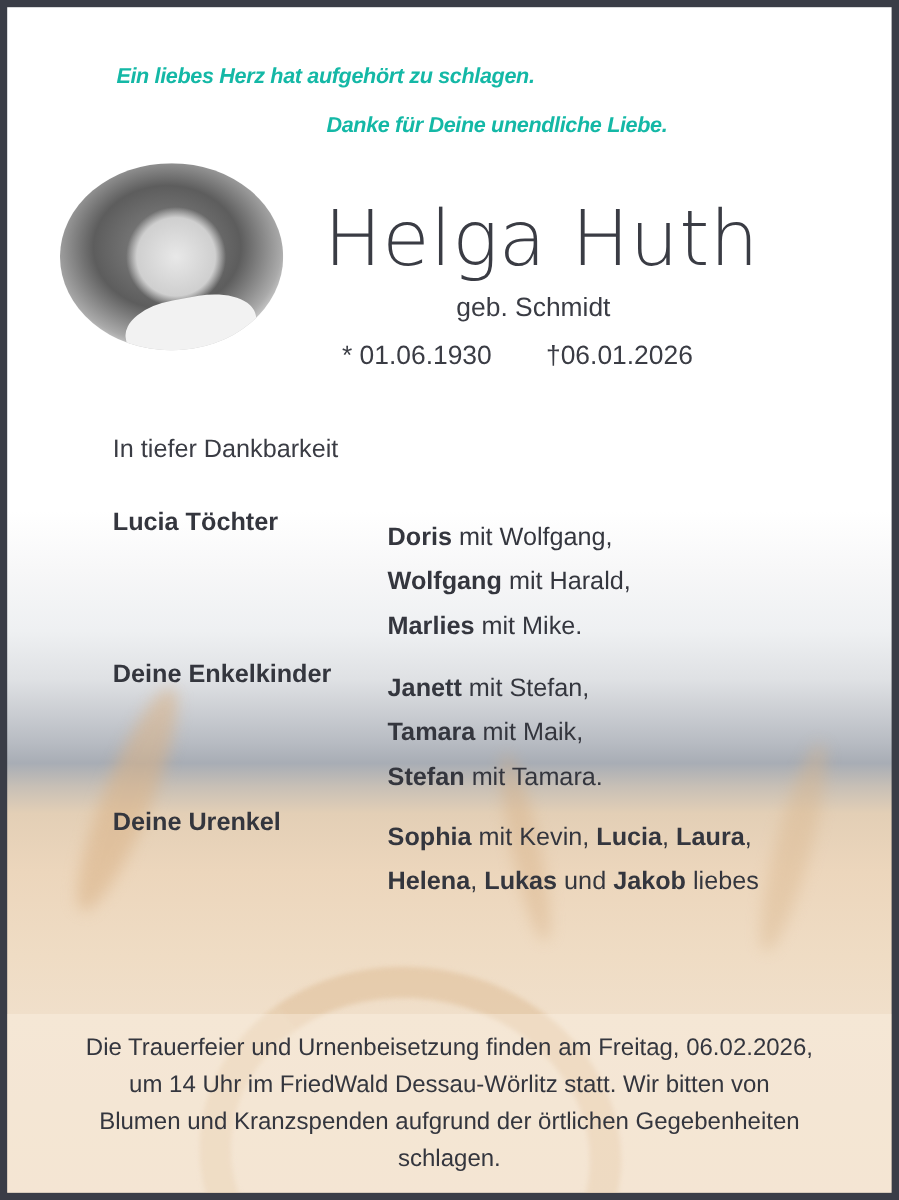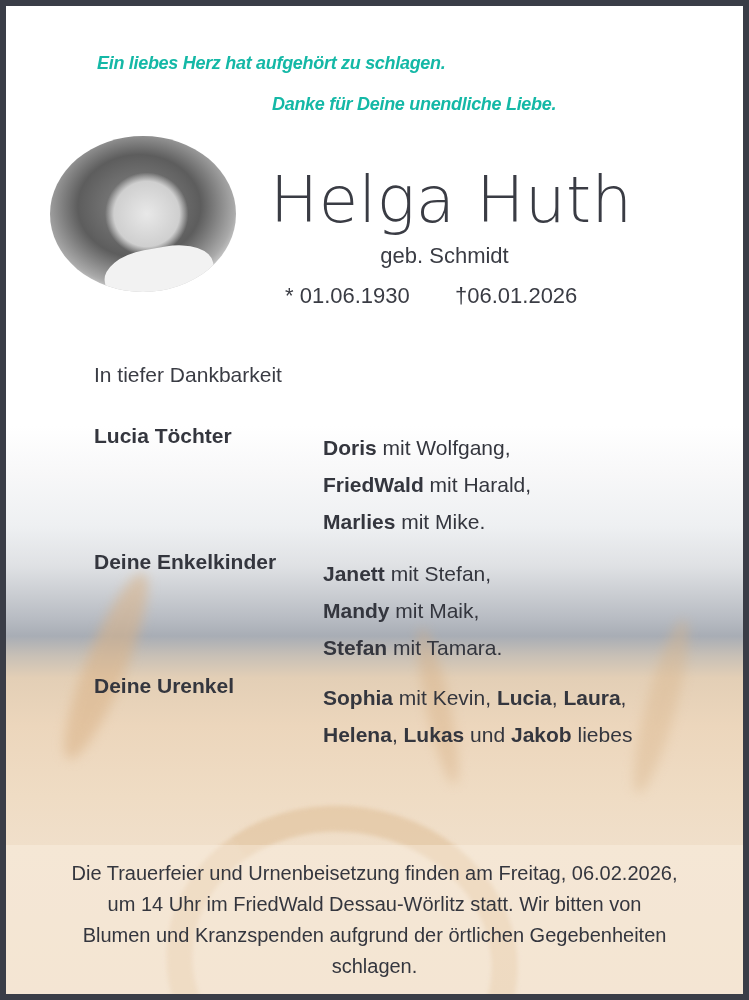--- a/index.html
+++ b/index.html
@@ -95,30 +95,30 @@
 <div class="birthname"><span>geb. Schmidt</span></div>
 <div class="dates born">* 01.06.1930</div>
 <div class="dates died">†06.01.2026</div>
 
 <div class="thanks">In tiefer Dankbarkeit</div>
 
 <div class="group g1">
   <div class="label">Lucia Töchter</div>
   <div class="lines">
     <div class="line"><b>Doris</b><span> mit Wolfgang,</span></div>
-    <div class="line"><b>FriedWald</b><span> mit Harald,</span></div>
+    <div class="line"><b>Wolfgang</b><span> mit Harald,</span></div>
     <div class="line"><b>Marlies</b><span> mit Mike.</span></div>
   </div>
 </div>
 
 <div class="group g2">
   <div class="label">Deine Enkelkinder</div>
   <div class="lines">
     <div class="line"><b>Janett</b><span> mit Stefan,</span></div>
-    <div class="line"><b>Mandy</b><span> mit Maik,</span></div>
+    <div class="line"><b>Tamara</b><span> mit Maik,</span></div>
     <div class="line"><b>Stefan</b><span> mit Tamara.</span></div>
   </div>
 </div>
 
 <div class="group g3">
   <div class="label">Deine Urenkel</div>
   <div class="lines">
     <div class="line"><b>Sophia</b><span> mit Kevin, </span><b>Lucia</b><span>, </span><b>Laura</b><span>,</span></div>
     <div class="line"><b>Helena</b><span>, </span><b>Lukas</b><span> und </span><b>Jakob</b><span> liebes</span></div>
   </div>

